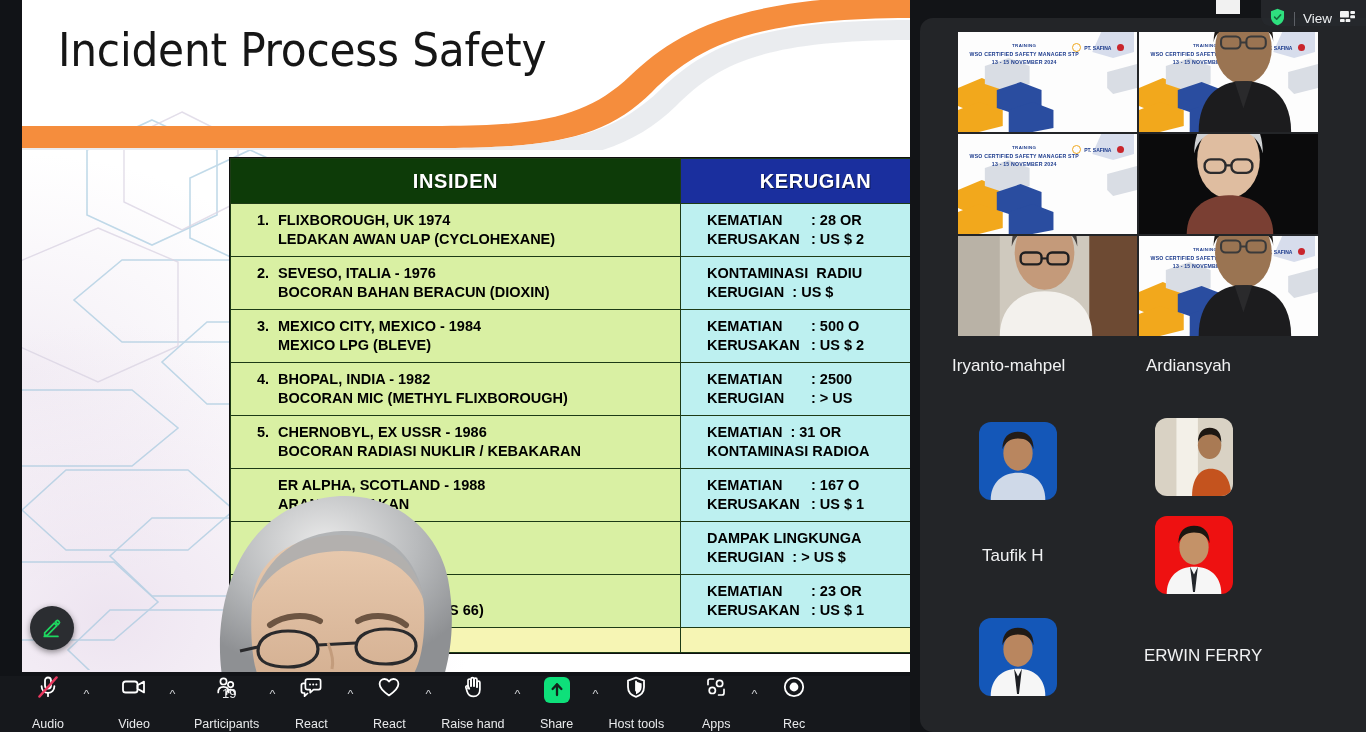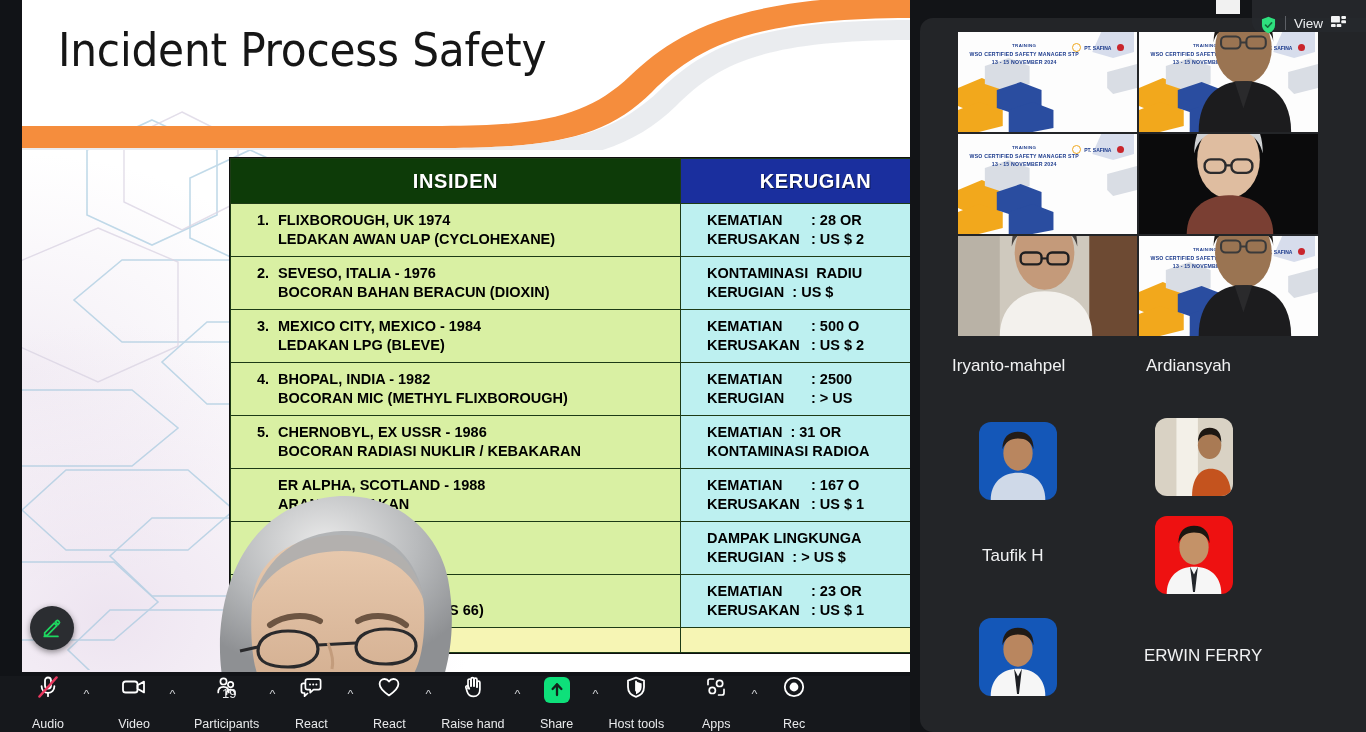--- a/index.html
+++ b/index.html
@@ -156,24 +156,24 @@
   .name-lbl{
     position:absolute;color:#f1f2f3;font-size:17px;white-space:nowrap;
   }
   .avatar{
     position:absolute;width:78px;height:78px;border-radius:12px;overflow:hidden;
   }
   .avatar svg{width:100%;height:100%;display:block;}
 
   
   .topbar{
-    position:absolute;right:0;top:0;width:114px;height:26px;
+    position:absolute;right:0;top:0;width:105px;height:26px;
     background:rgba(38,40,44,.92);
     border-bottom-left-radius:9px;
-    display:flex;align-items:flex-start;gap:8px;padding:16px 8px;box-sizing:border-box;
+    display:flex;align-items:flex-end;gap:8px;padding:0 8px;box-sizing:border-box;
     z-index:40;
   }
   .topbar .shield{
     width:17px;height:18px;flex:none;display:flex;align-items:center;justify-content:center;
   }
   .topbar .divider{width:1px;height:14px;background:#5d6066;flex:none;}
   .topbar .view-lbl{font-size:13.5px;color:#eceef0;}
   .topbar .grid-ic{width:15px;height:15px;flex:none;display:flex;align-items:center;justify-content:center;}
   .top-white{
     position:absolute;right:126px;top:0;width:24px;height:14px;background:#f1f1f1;z-index:39;
@@ -288,21 +288,21 @@
             </tr>
             <tr>
               <td class="c-ins">
                 <div class="cell">
                   <div class="line">
                     <span class="num">3.</span>
                     <span class="txt">MEXICO CITY, MEXICO - 1984</span>
                   </div>
                   <div class="line sub">
                     <span class="num"></span>
-                    <span class="txt">LEDAKAN LPG (BLEVE)</span>
+                    <span class="txt">MEXICO LPG (BLEVE)</span>
                   </div>
                 </div>
               </td>
               <td class="c-ker">
                 <div class="cell">
                   <div class="line">
                     <span class="k">KEMATIAN</span>
                     <span class="v">: 500 O</span>
                   </div>
                   <div class="line">

